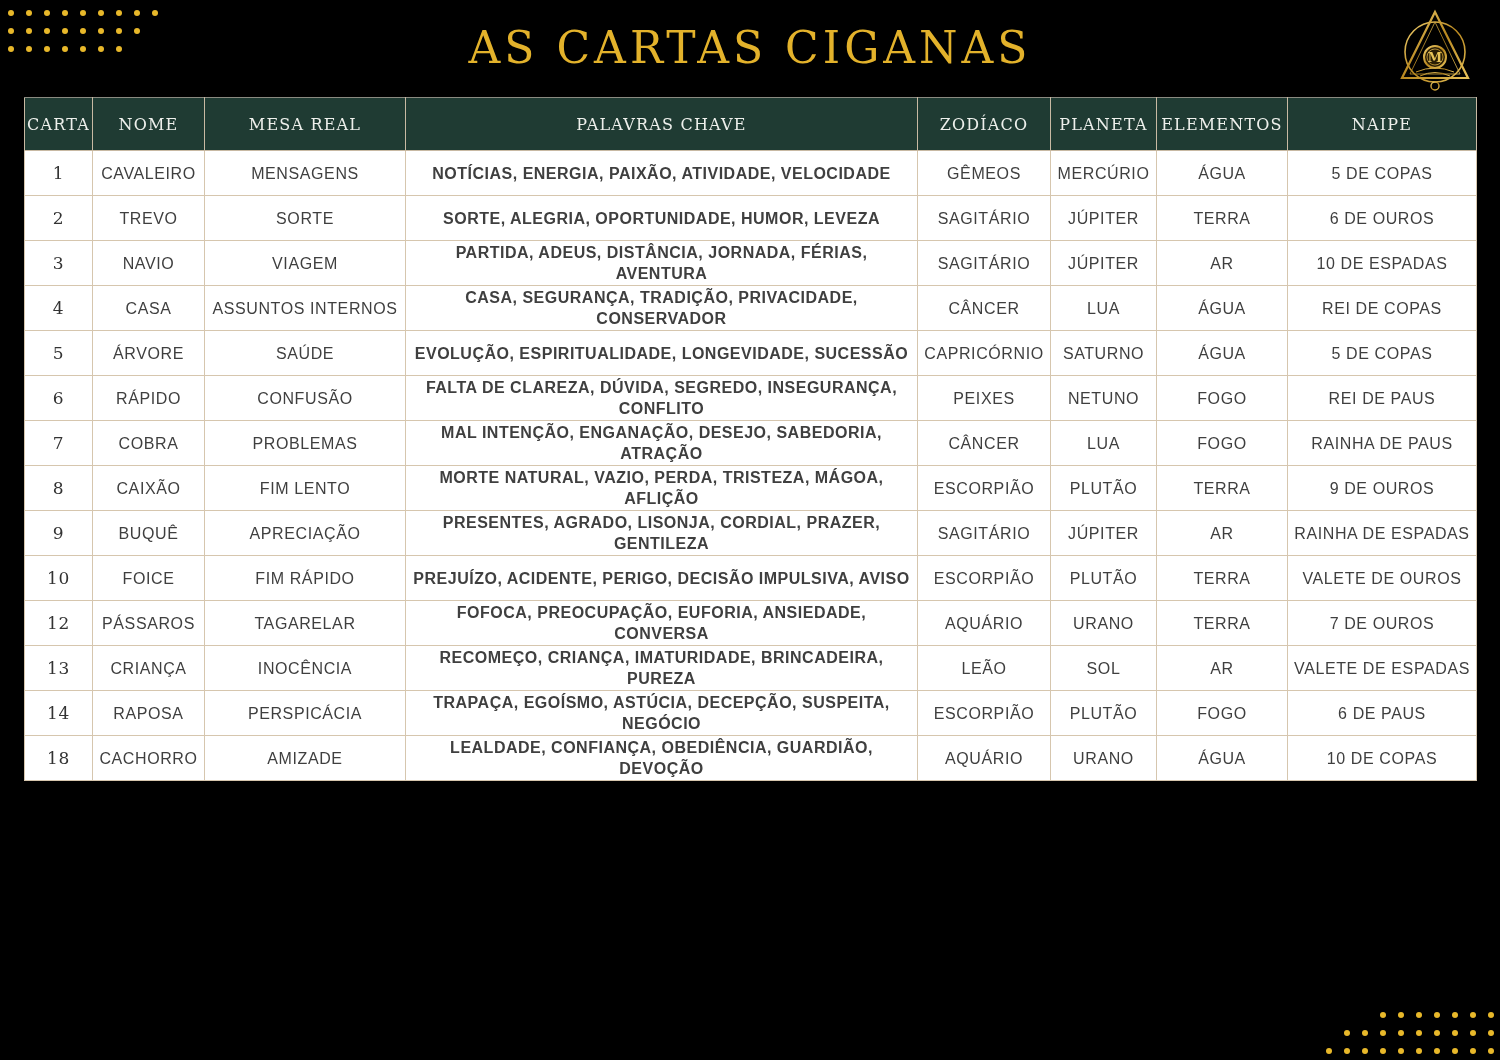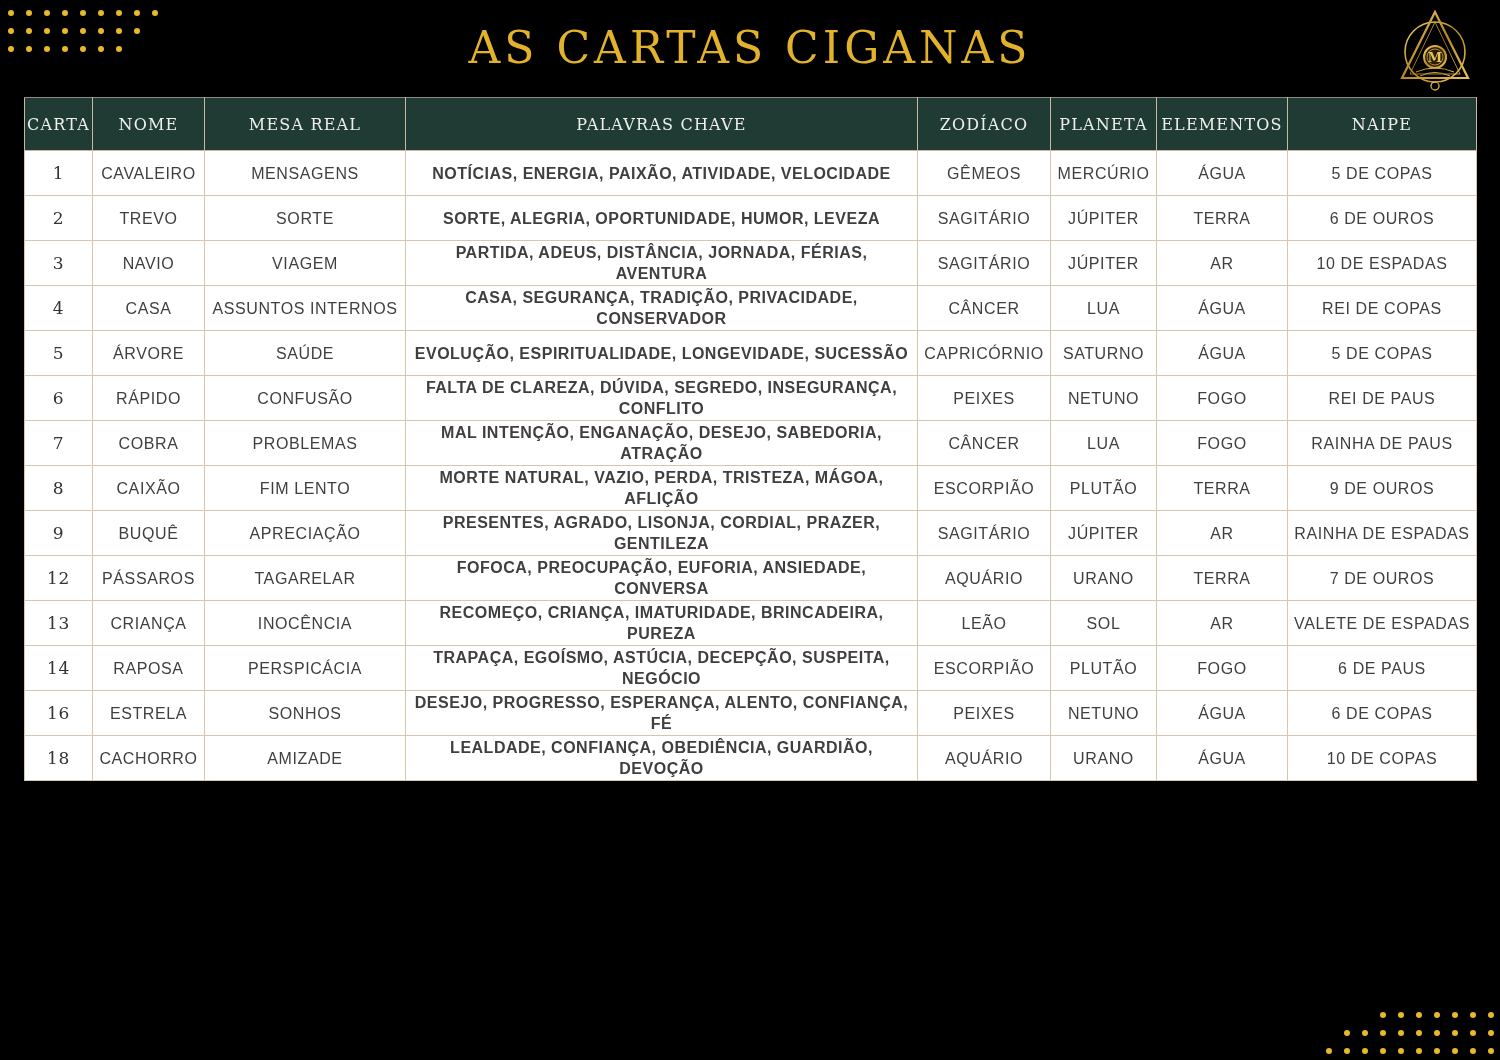--- a/index.html
+++ b/index.html
@@ -275,20 +275,30 @@
           <td class="num">9</td>
           <td>BUQUÊ</td>
           <td>APRECIAÇÃO</td>
           <td class="kw">PRESENTES, AGRADO, LISONJA, CORDIAL, PRAZER, GENTILEZA</td>
           <td>SAGITÁRIO</td>
           <td>JÚPITER</td>
           <td>AR</td>
           <td>RAINHA DE ESPADAS</td>
         </tr>
         <tr>
+          <td class="num">10</td>
+          <td>FOICE</td>
+          <td>FIM RÁPIDO</td>
+          <td class="kw">PREJUÍZO, ACIDENTE, PERIGO, DECISÃO IMPULSIVA, AVISO</td>
+          <td>ESCORPIÃO</td>
+          <td>PLUTÃO</td>
+          <td>TERRA</td>
+          <td>VALETE DE OUROS</td>
+        </tr>
+        <tr>
           <td class="num">12</td>
           <td>PÁSSAROS</td>
           <td>TAGARELAR</td>
           <td class="kw">FOFOCA, PREOCUPAÇÃO, EUFORIA, ANSIEDADE, CONVERSA</td>
           <td>AQUÁRIO</td>
           <td>URANO</td>
           <td>TERRA</td>
           <td>7 DE OUROS</td>
         </tr>
         <tr>
@@ -305,30 +315,20 @@
           <td class="num">14</td>
           <td>RAPOSA</td>
           <td>PERSPICÁCIA</td>
           <td class="kw">TRAPAÇA, EGOÍSMO, ASTÚCIA, DECEPÇÃO, SUSPEITA, NEGÓCIO</td>
           <td>ESCORPIÃO</td>
           <td>PLUTÃO</td>
           <td>FOGO</td>
           <td>6 DE PAUS</td>
         </tr>
         <tr>
-          <td class="num">16</td>
-          <td>ESTRELA</td>
-          <td>SONHOS</td>
-          <td class="kw">DESEJO, PROGRESSO, ESPERANÇA, ALENTO, CONFIANÇA, FÉ</td>
-          <td>PEIXES</td>
-          <td>NETUNO</td>
-          <td>ÁGUA</td>
-          <td>6 DE COPAS</td>
-        </tr>
-        <tr>
           <td class="num">18</td>
           <td>CACHORRO</td>
           <td>AMIZADE</td>
           <td class="kw">LEALDADE, CONFIANÇA, OBEDIÊNCIA, GUARDIÃO, DEVOÇÃO</td>
           <td>AQUÁRIO</td>
           <td>URANO</td>
           <td>ÁGUA</td>
           <td>10 DE COPAS</td>
         </tr>
       </tbody>

